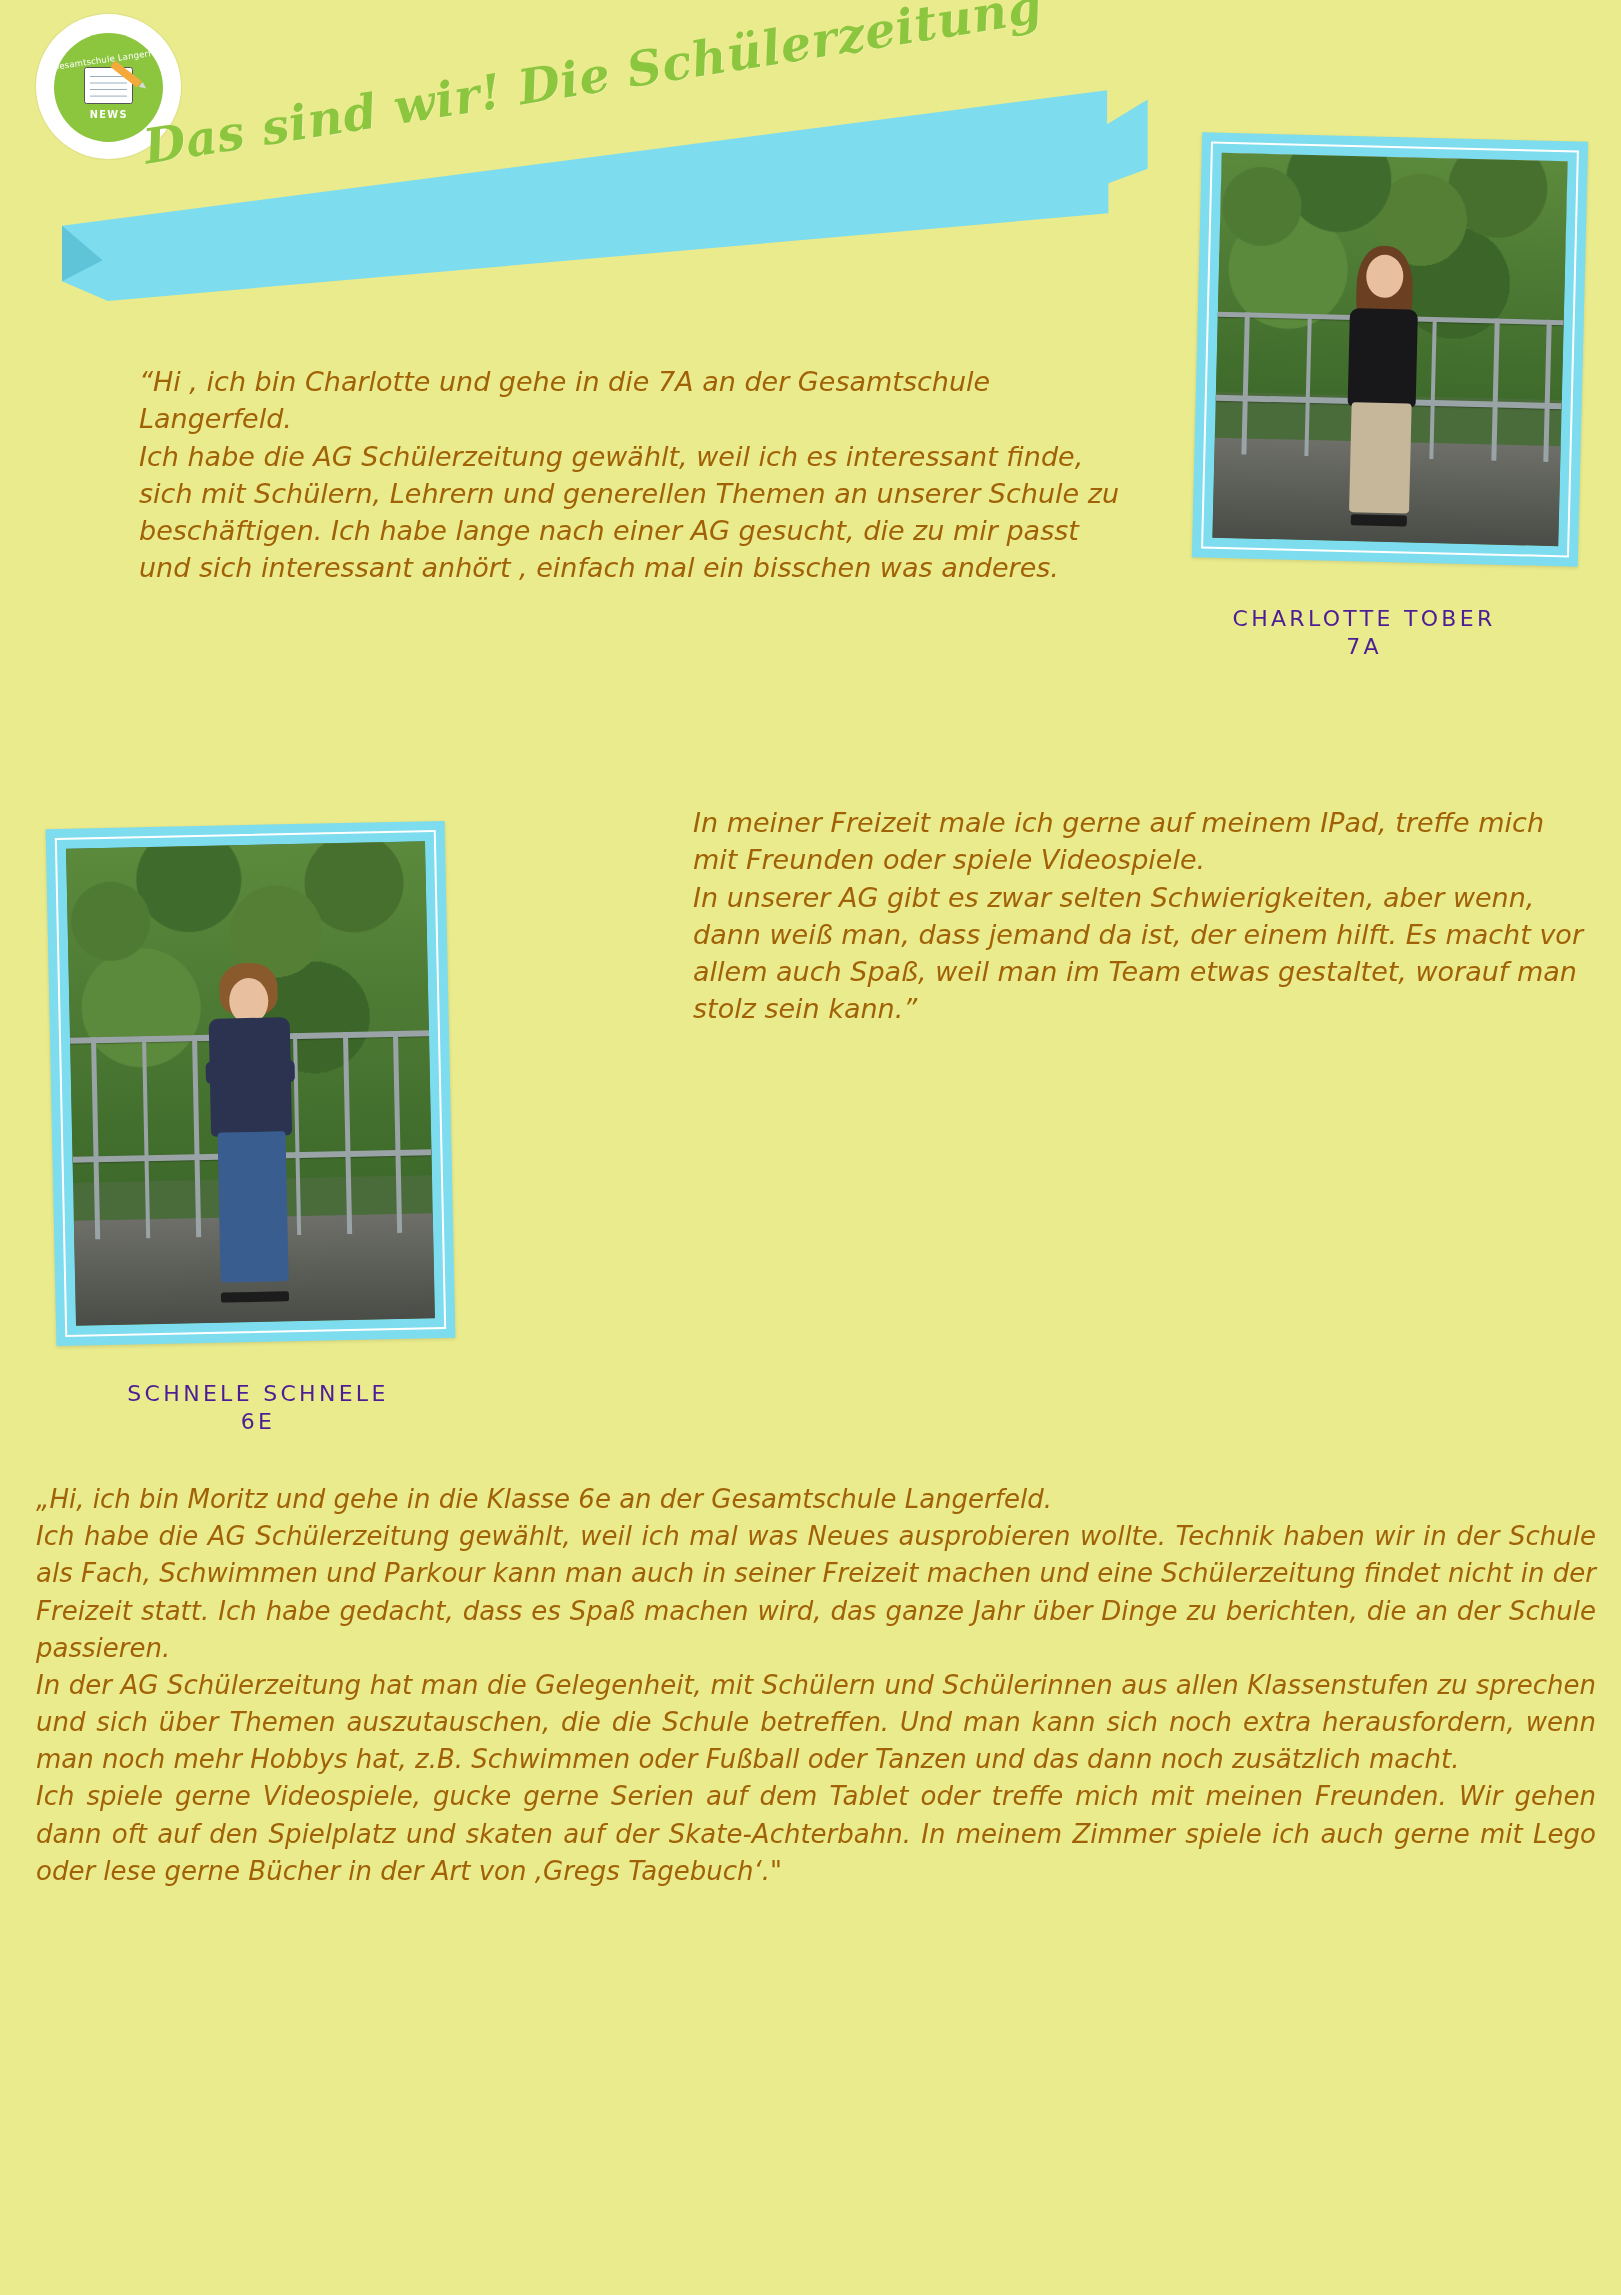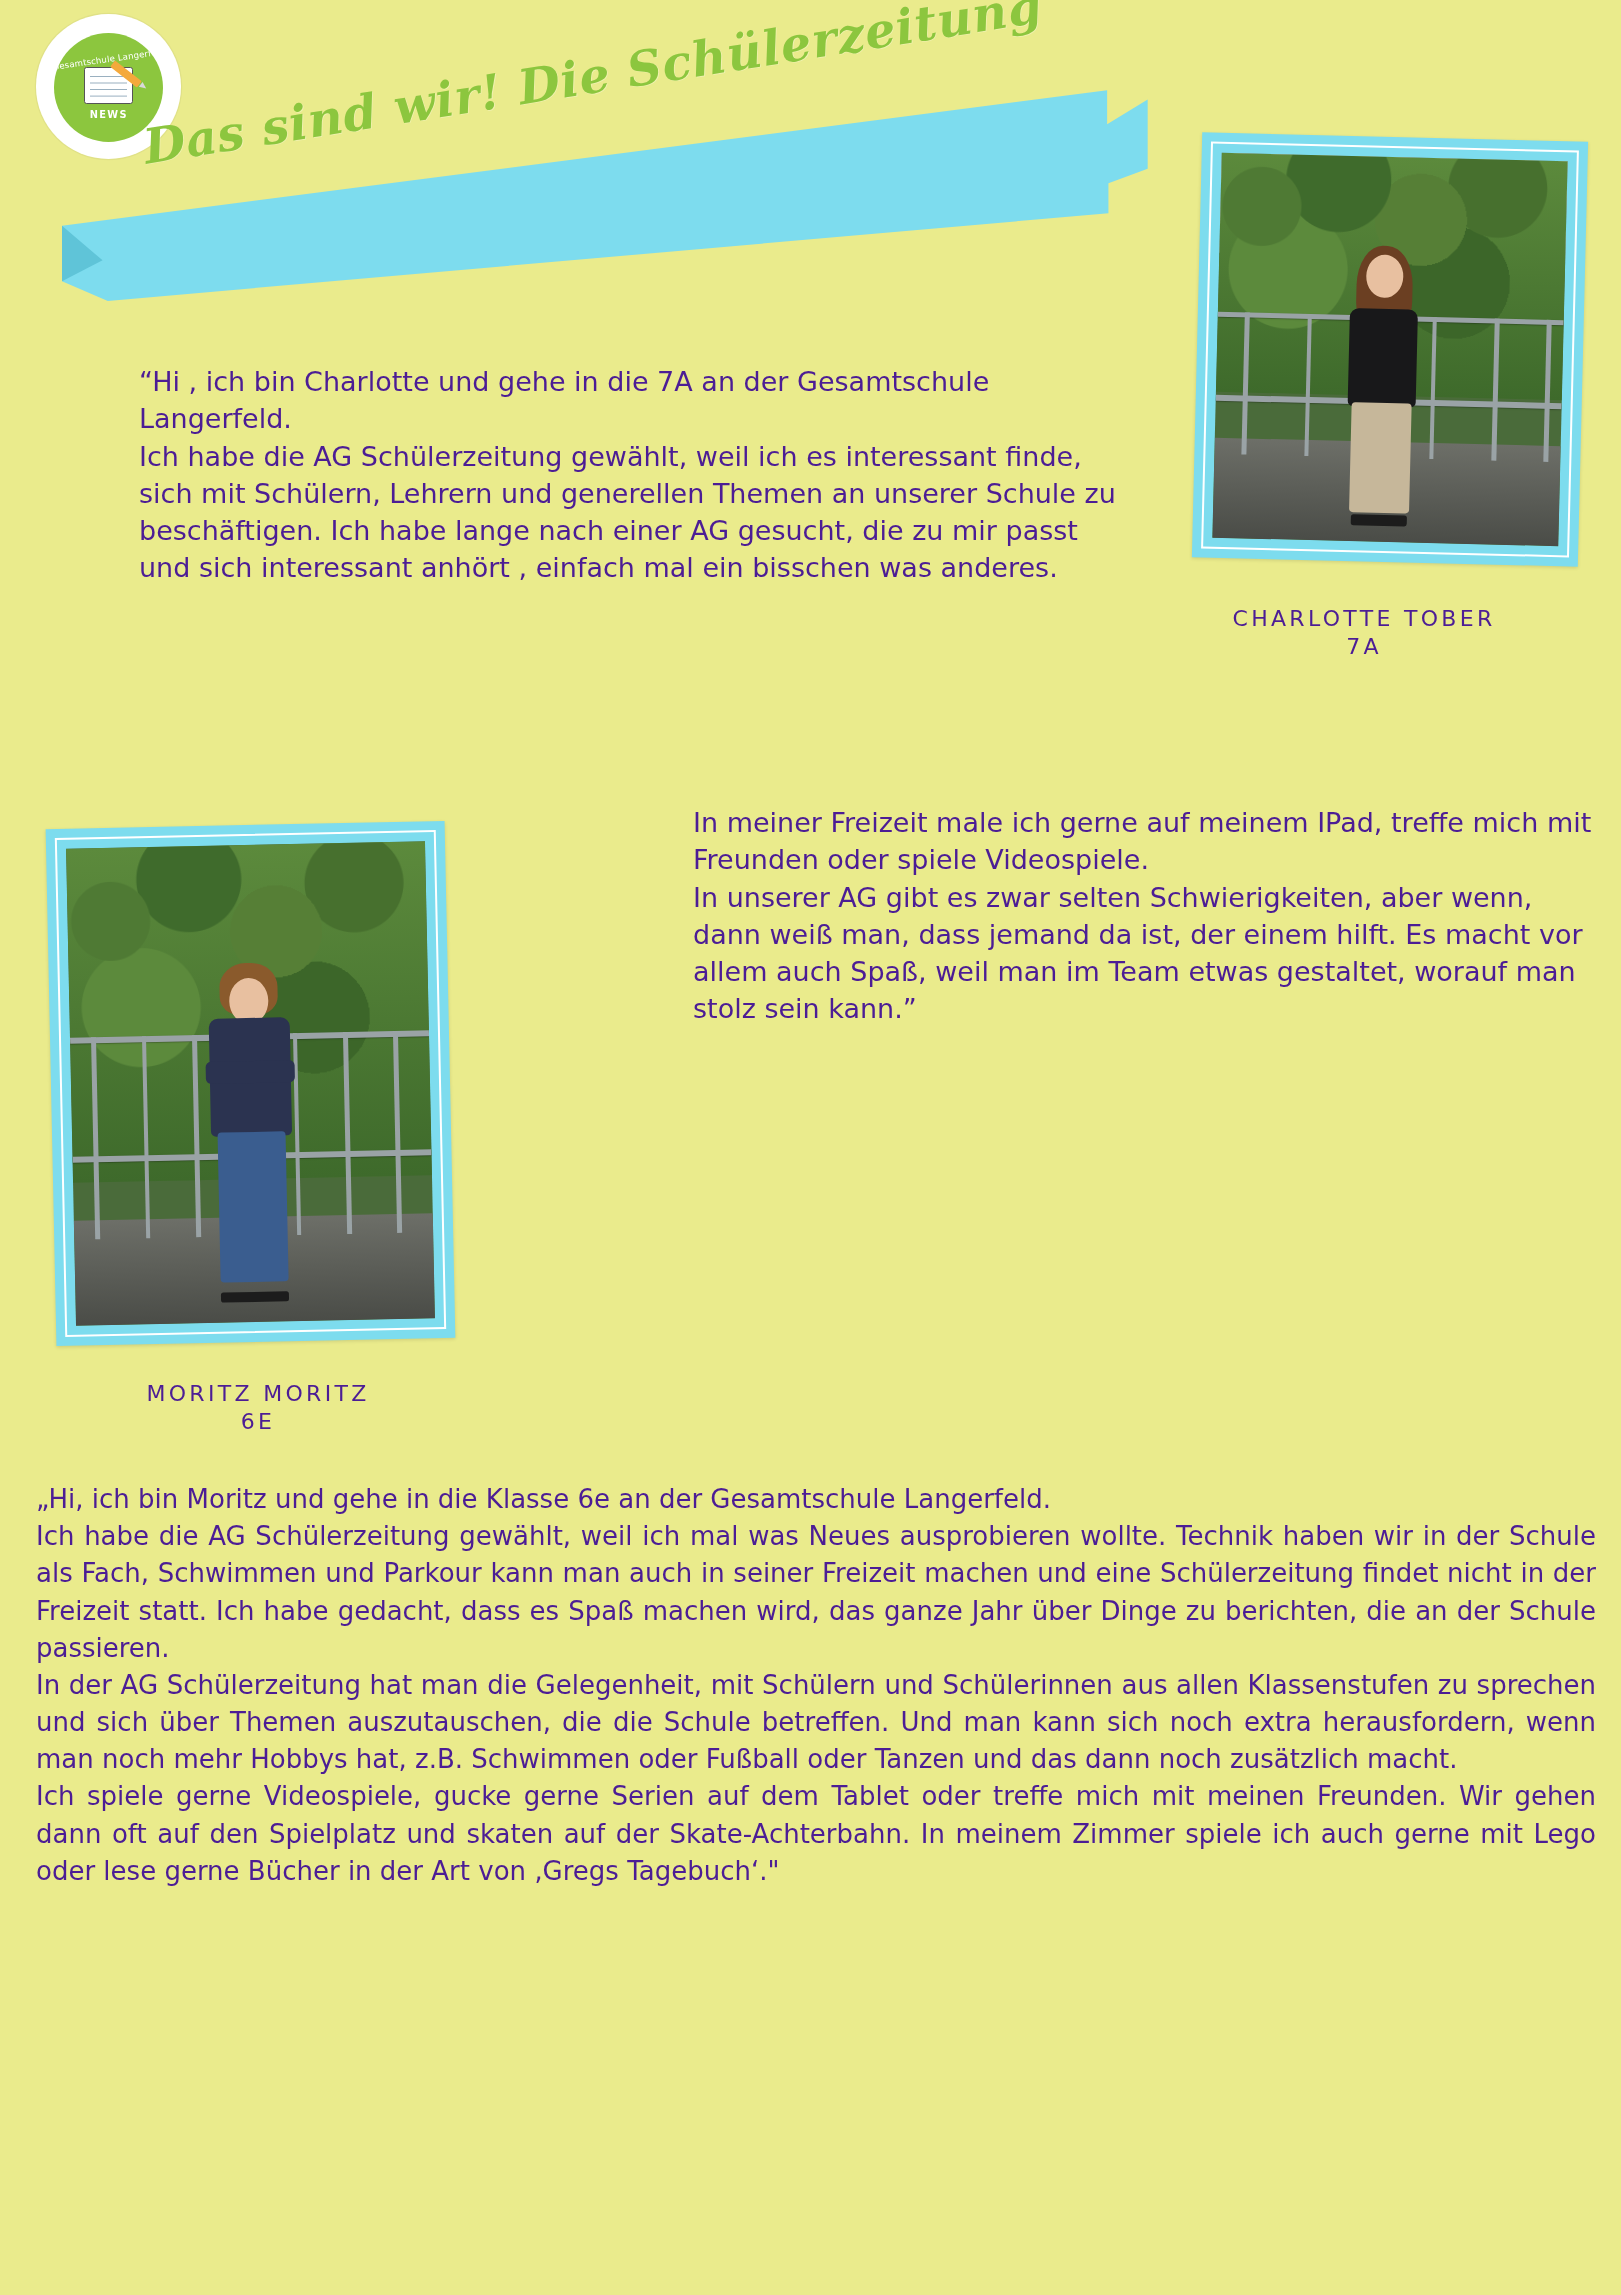--- a/index.html
+++ b/index.html
@@ -272,23 +272,24 @@
     color: #4c1d95;
     line-height: 1.28;
   }
   .caption .cap-class { display: block; }
   #caption-charlotte { left: 1135px; top: 605px; width: 458px; }
   #caption-moritz { left: 65px; top: 1380px; width: 386px; }
 
   
   .para {
     position: absolute;
-    color: #4c1d95;
+    color: #a16207;
     font-size: 27px;
     line-height: 1.38;
+    font-style: italic;
   }
   #para-charlotte-1 {
     left: 139px;
     top: 363px;
     width: 984px;
   }
   #para-charlotte-2 {
     left: 693px;
     top: 804px;
     width: 899px;
@@ -379,20 +380,20 @@
         <div class="p-torso"></div>
         <div class="p-arms"></div>
         <div class="p-legs"></div>
         <div class="p-shoes"></div>
       </div>
     </div>
   </div>
 </div>
 
 <div class="caption" id="caption-moritz">
-  <span>MORITZ MORITZ</span>
+  <span>SCHNELE SCHNELE</span>
   <span class="cap-class">6E</span>
 </div>
 
 <div class="para" id="para-charlotte-1">“Hi , ich bin Charlotte  und gehe in die 7A an der Gesamtschule Langerfeld.<br>Ich habe die AG Schülerzeitung gewählt, weil ich es interessant finde, sich mit Schülern, Lehrern und generellen Themen an unserer Schule zu beschäftigen. Ich habe lange nach einer AG gesucht, die zu mir passt und sich interessant anhört , einfach mal ein bisschen was anderes.</div>
 <div class="para" id="para-charlotte-2">In meiner Freizeit male ich gerne auf meinem IPad, treffe mich mit Freunden oder spiele Videospiele.<br>In unserer AG gibt es zwar selten Schwierigkeiten, aber wenn, dann weiß man, dass jemand da ist, der einem hilft. Es macht vor allem auch Spaß, weil man im Team etwas gestaltet, worauf man stolz sein kann.”</div>
 <div class="para" id="para-moritz">„Hi, ich bin Moritz und gehe in die Klasse 6e an der Gesamtschule Langerfeld.<br>Ich habe die AG Schülerzeitung gewählt, weil ich mal was Neues ausprobieren wollte. Technik haben wir in der Schule als Fach, Schwimmen und Parkour kann man auch in seiner Freizeit machen und eine Schülerzeitung findet nicht in der Freizeit statt. Ich habe gedacht, dass es Spaß machen wird, das ganze Jahr über Dinge zu berichten, die an der Schule passieren.<br>In der AG Schülerzeitung hat man die Gelegenheit, mit Schülern und Schülerinnen aus allen Klassenstufen zu sprechen und sich über Themen auszutauschen, die die Schule betreffen. Und man kann sich noch extra herausfordern, wenn man noch mehr Hobbys hat, z.B. Schwimmen oder Fußball oder Tanzen und das dann noch zusätzlich macht.<br>Ich spiele gerne Videospiele, gucke gerne Serien auf dem Tablet oder treffe mich mit meinen Freunden. Wir gehen dann oft auf den Spielplatz und skaten auf der Skate-Achterbahn. In meinem Zimmer spiele ich auch gerne mit Lego oder lese gerne Bücher in der Art von ‚Gregs Tagebuch‘."</div>
 
 
 </body></html>

